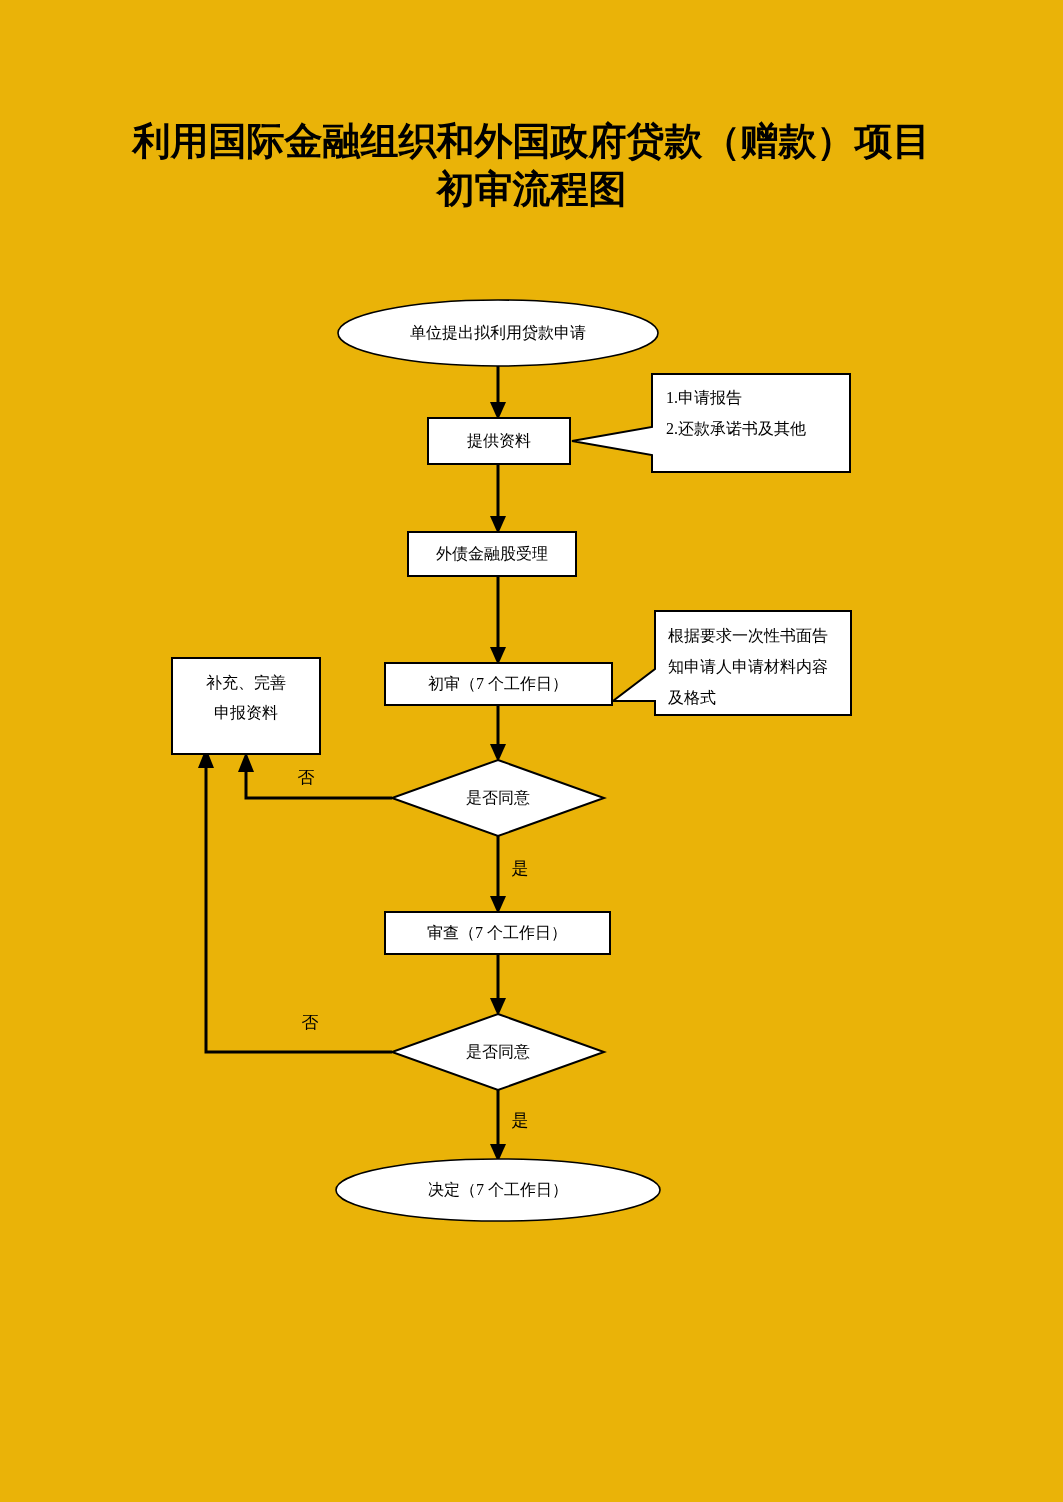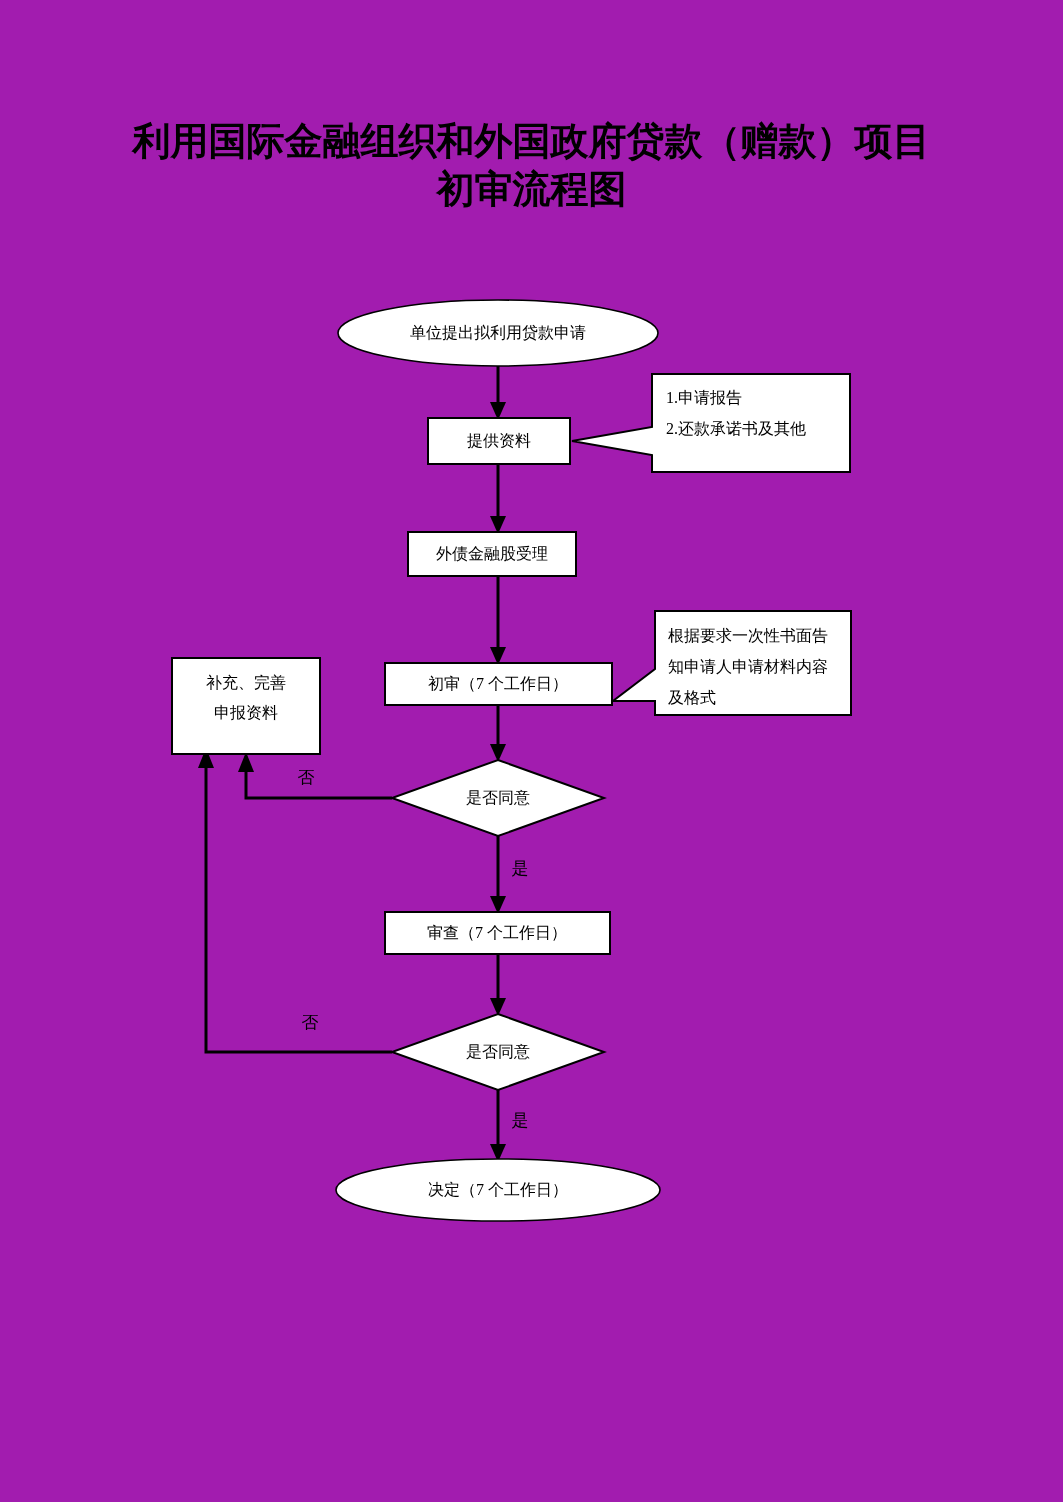--- a/index.html
+++ b/index.html
@@ -13,21 +13,21 @@
     height: 1502px;
     font-family: "Liberation Serif", "DejaVu Serif", serif;
     color: #000000;
     position: relative;
     overflow: hidden;
   }
   #page {
     position: relative;
     width: 1063px;
     height: 1502px;
-    background: #a21caf;
+    background: #eab308;
   }
   #doc-title {
     position: absolute;
     left: 90px;
     top: 118px;
     width: 883px;
     text-align: center;
     font-family: "Liberation Sans", "DejaVu Sans", sans-serif;
     font-weight: bold;
     font-size: 38px;

